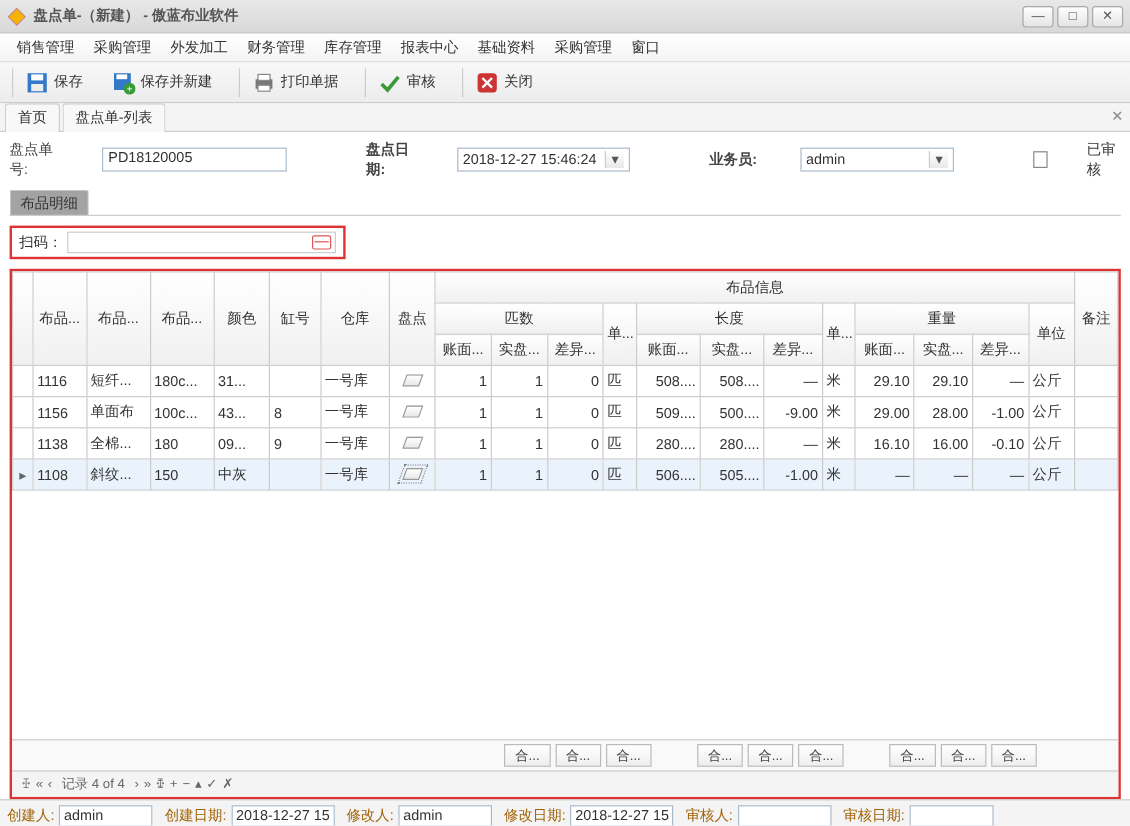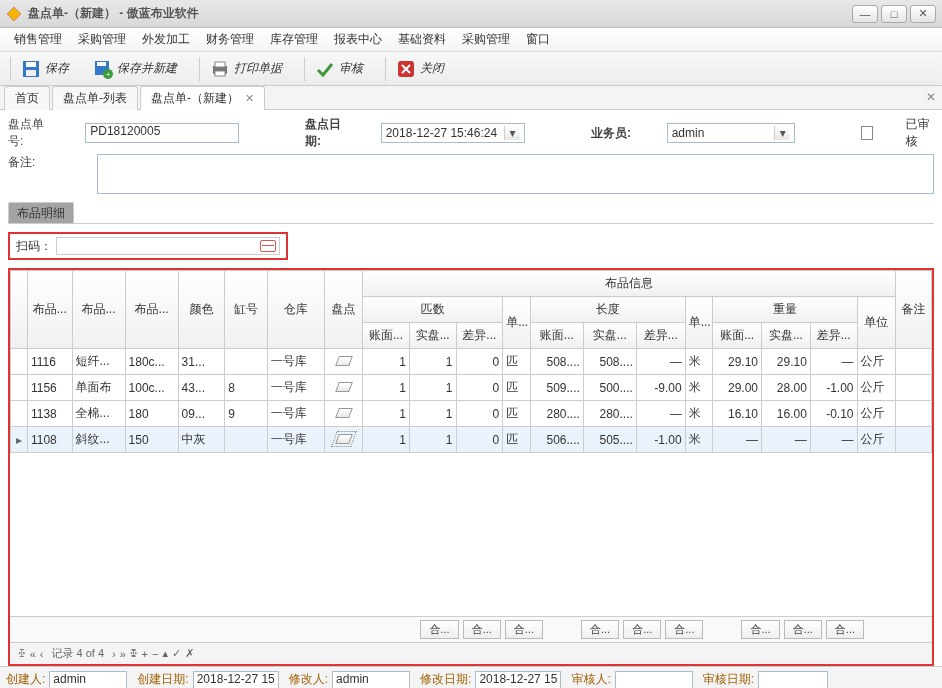--- a/index.html
+++ b/index.html
@@ -10,21 +10,21 @@
 .titlebar .icon { width:16px; height:16px; margin-right:6px; }
 .titlebar .title { flex:1; font-weight:bold; color:#555; }
 .winbtn { width:26px; height:18px; border:1px solid #aaa; background:linear-gradient(#fff,#e4e4e4); margin-left:3px; border-radius:3px; display:flex; align-items:center; justify-content:center; font-size:11px; color:#555; cursor:pointer; }
 
 
 .menubar { height:24px; background:linear-gradient(#fff,#f4f4f4); display:flex; align-items:center; padding:0 6px; border-bottom:1px solid #ddd; }
 .menuitem { padding:0 8px; cursor:pointer; color:#333; }
 
 
 .toolbar { height:34px; background:linear-gradient(#f8f8f8,#ececec); border-bottom:1px solid #ccc; display:flex; align-items:center; padding:0 6px; }
-.tbtn { display:flex; align-items:center; margin-right:12px; padding:2px 6px; cursor:pointer;font-style:italic; }
+.tbtn { display:flex; align-items:center; margin-right:12px; padding:2px 6px; cursor:pointer; }
 .tbtn .icon { width:20px; height:20px; margin-right:4px; display:flex; align-items:center; justify-content:center; }
 .tsep { width:1px; height:24px; background:#ccc; margin:0 4px; }
 
 
 .tabsrow { height:24px; background:#f4f4f4; border-bottom:1px solid #ccc; display:flex; align-items:flex-end; padding:0 4px; position:relative;}
 .tab { padding:3px 10px; background:#f8f8f8; border:1px solid #ccc; border-bottom:none; margin-right:2px; cursor:pointer; border-radius:3px 3px 0 0; font-size:12px; position:relative; top:1px;}
 .tab.active { background:#fff; }
 .tab .close { margin-left:6px; color:#888; font-size:11px; }
 .tabs-x { position:absolute; right:6px; top:4px; color:#888; cursor:pointer; font-size:12px; }
 
@@ -163,21 +163,20 @@
           <line x1="14" y1="6" x2="6" y2="14" stroke="#fff" stroke-width="2"></line>
         </svg>
       </span>
     <span>关闭</span>
   </div>
 </div>
 
 <div class="tabsrow">
   <div class="tab"><span>首页</span></div>
   <div class="tab"><span>盘点单-列表</span></div>
-  <div class="tab active"><span>盘点单-（新建）</span><span class="close">✕</span></div>
   <span class="tabs-x">✕</span>
 </div>
 
 <div class="content">
 
   <div class="formrow">
     <span class="flabel">盘点单号:</span>
     <div class="finput" style="width:192px"><span>PD18120005</span></div>
     <span style="width:10px"></span>
     <span class="flabel w2">盘点日期:</span>
@@ -189,24 +188,20 @@
     <span class="flabel w2">业务员:</span>
     <div class="finput combo" style="width:160px">
         <span class="cv">admin</span>
         <span class="arrow">▾</span>
       </div>
     <span style="width:10px"></span>
     <span class="chk"></span>
     <span>已审核</span>
   </div>
 
-  <div class="formrow" style="align-items:flex-start">
-    <span class="flabel">备注:</span>
-    <div class="finput" style="flex:1; height:40px"><span></span></div>
-  </div>
 
   <div class="innertab">
     <div class="tab2"><span>布品明细</span></div>
   </div>
   <div class="innertab-border"></div>
 
   <div style="display:flex; margin-top:4px;">
     <div class="scanrow">
       <span class="scanlabel">扫码：</span>
       <div class="scaninput">

